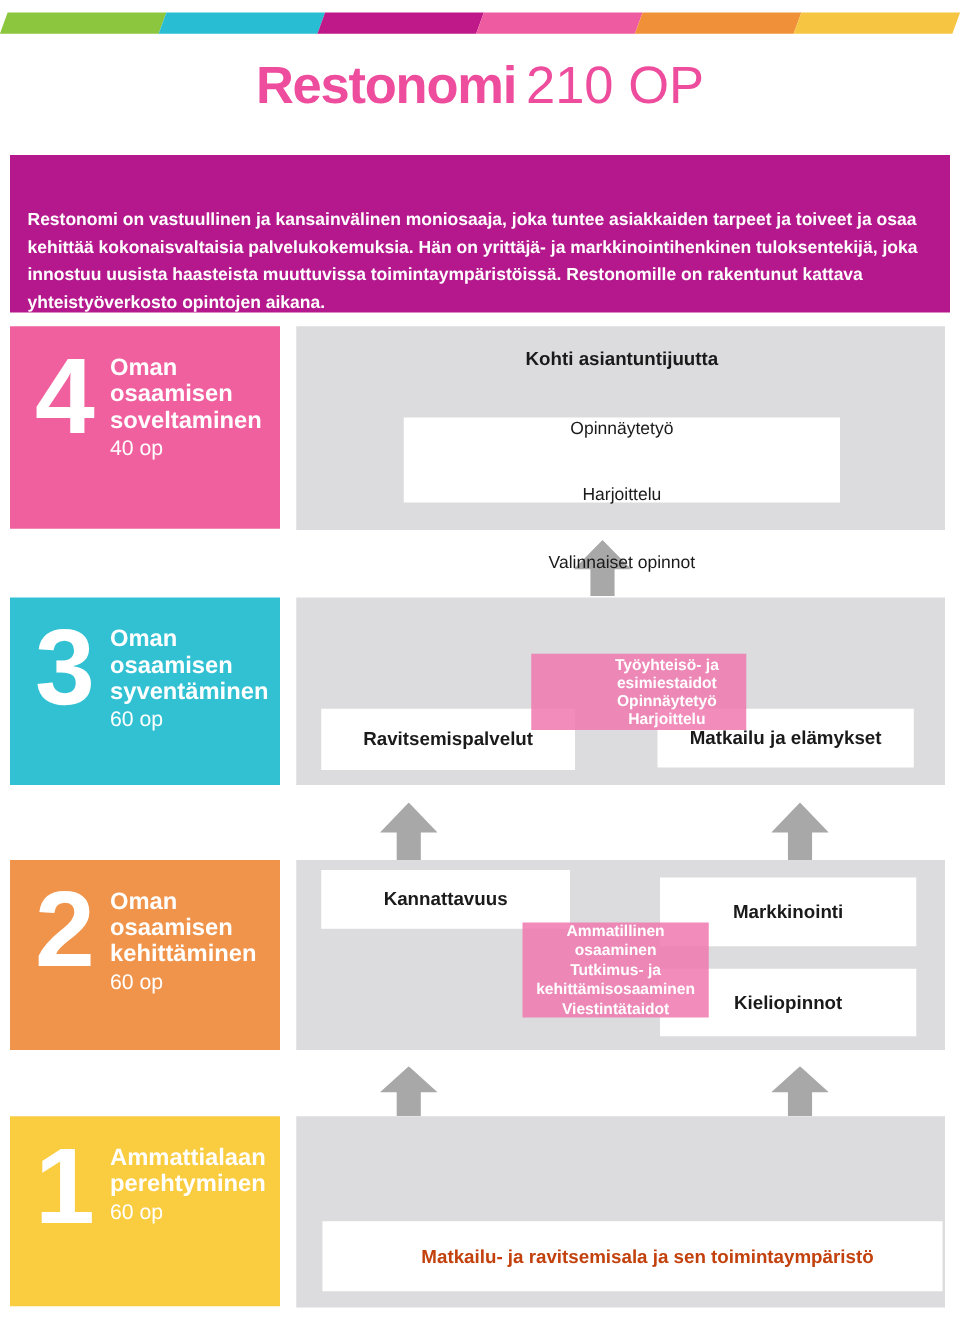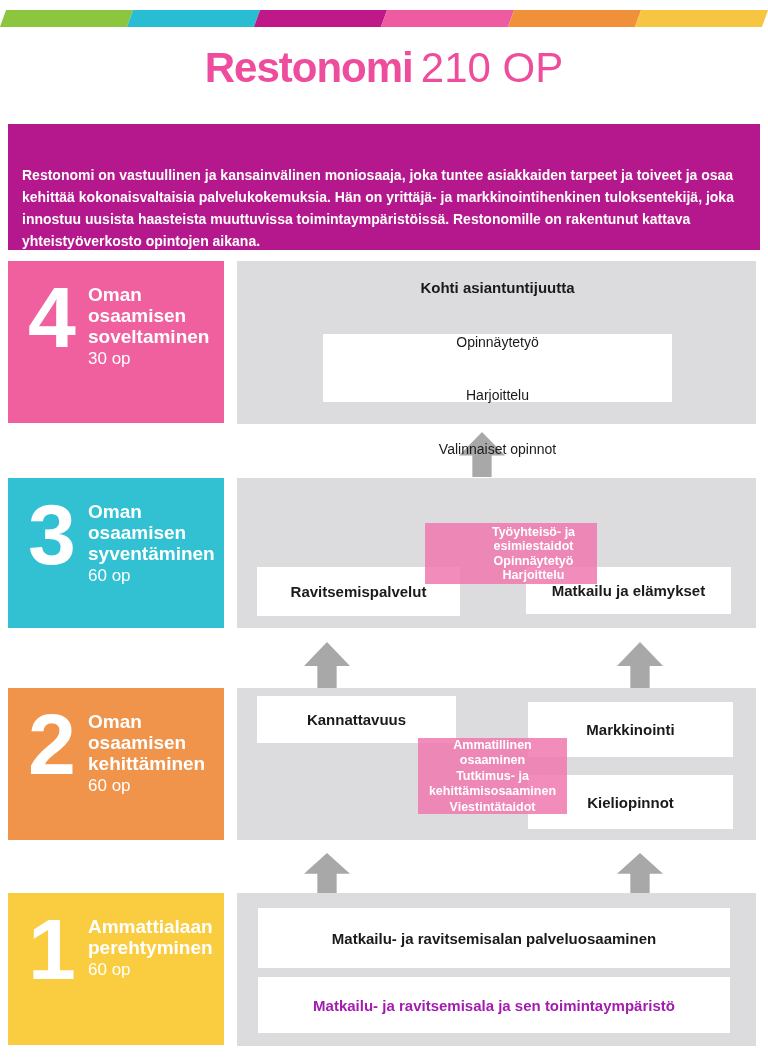--- a/index.html
+++ b/index.html
@@ -82,21 +82,21 @@
   </h1>
 
   <div class="intro" style="background: rgb(181, 23, 140);">Restonomi on vastuullinen ja kansainvälinen moniosaaja, joka tuntee asiakkaiden tarpeet ja toiveet ja osaa kehittää kokonaisvaltaisia palvelukokemuksia. Hän on yrittäjä- ja markkinointihenkinen tuloksentekijä, joka innostuu uusista haasteista muuttuvissa toimintaympäristöissä. Restonomille on rakentunut kattava yhteistyöverkosto opintojen aikana.</div>
 
   <div class="lv-block lv4" style="background: rgb(240, 96, 158);">
     <div class="lv-num">4</div>
     <div class="lv-text">
       <div class="lv-line">Oman</div>
       <div class="lv-line">osaamisen</div>
       <div class="lv-line">soveltaminen</div>
-      <div class="lv-credits">30 op</div>
+      <div class="lv-credits">40 op</div>
     </div>
   </div>
   <div class="panel p4" style="background: rgb(220, 220, 222);"></div>
   <div class="wbox b4" style="color: rgb(26, 26, 26); gap: 37px;">
     <div class="wbox-title">Kohti asiantuntijuutta</div>
     <div class="wbox-line">Opinnäytetyö</div>
     <div class="wbox-line">Harjoittelu</div>
     <div class="wbox-line">Valinnaiset opinnot</div>
   </div>
 
@@ -150,16 +150,15 @@
 
   <div class="lv-block lv1" style="background: rgb(250, 204, 64);">
     <div class="lv-num">1</div>
     <div class="lv-text">
       <div class="lv-line">Ammattialaan</div>
       <div class="lv-line">perehtyminen</div>
       <div class="lv-credits">60 op</div>
     </div>
   </div>
   <div class="panel p1" style="background: rgb(220, 220, 222);"></div>
-  <div class="wbox b1t" style="color: rgb(26, 26, 26);">Matkailu- ja ravitsemisalan palveluosaaminen</div>
-  <div class="wbox b1b" style="color: #a21caf;">Matkailu- ja ravitsemisala ja sen toimintaympäristö</div>
+  <div class="wbox b1b" style="color: #c2410c; padding-left: 24px;">Matkailu- ja ravitsemisala ja sen toimintaympäristö</div>
 
 </div>
 
 </body></html>

